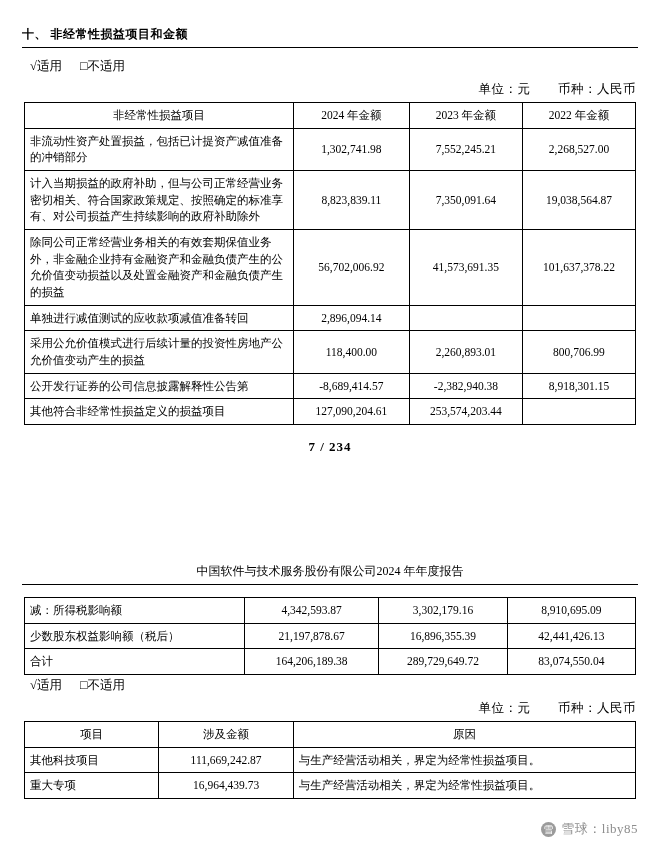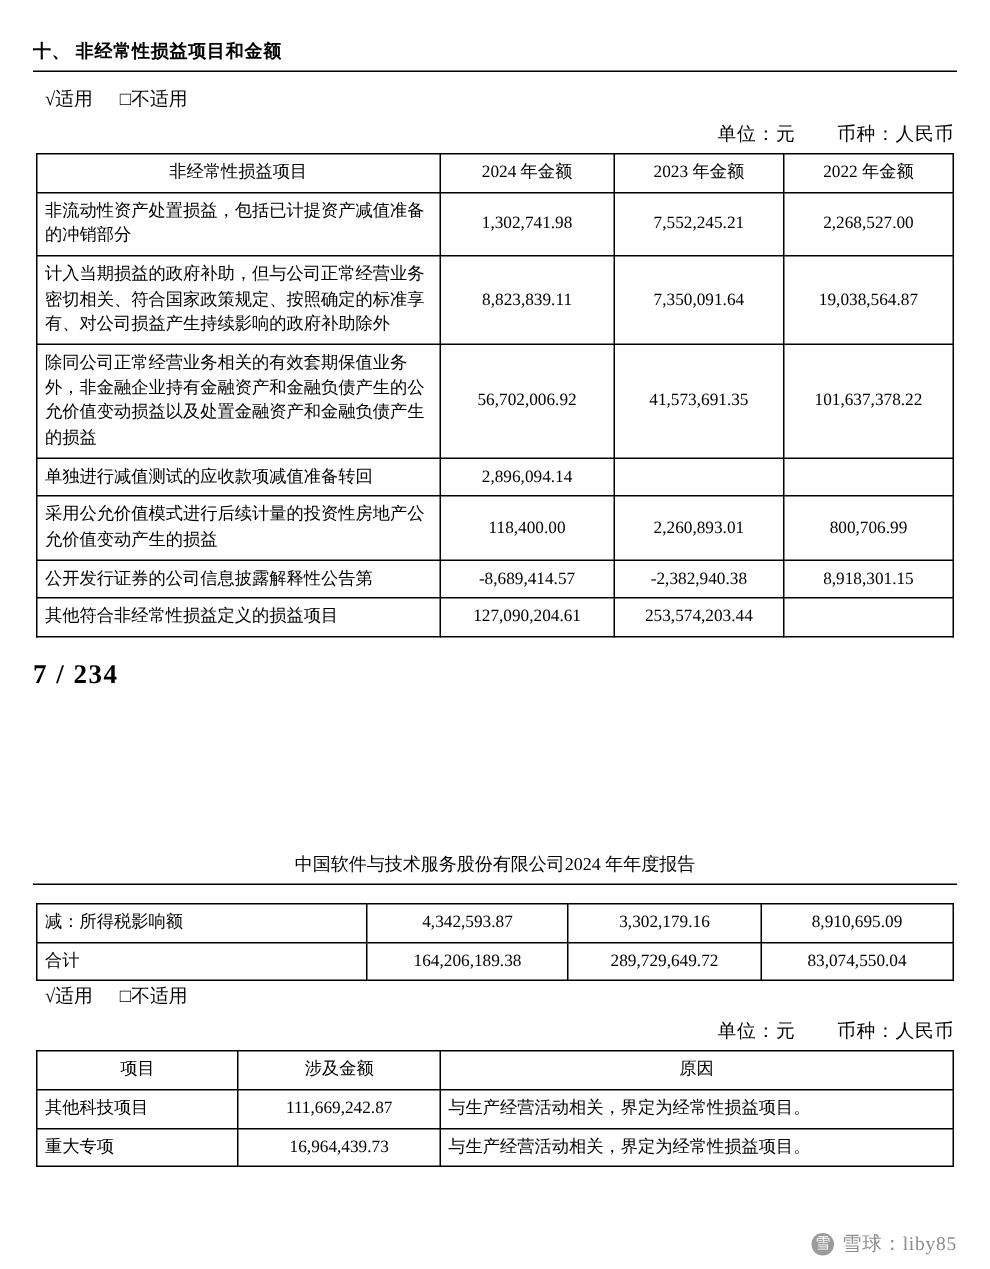--- a/index.html
+++ b/index.html
@@ -70,22 +70,22 @@
   }
   .c-num {
     text-align: center;
     white-space: nowrap;
   }
   .c-left {
     text-align: left;
     font-family: Liberation Serif, serif;
   }
   .pagenum {
-    text-align: left;
-    font-size: 18px;
+    text-align: center;
+    font-size: 13px;
     font-weight: bold;
     padding: 14px 0 0 0;
     letter-spacing: 1px;
   }
   .gap-big {
     height: 108px;
   }
   .footer-head {
     display: flex;
     justify-content: center;
@@ -240,20 +240,26 @@
         <col style="width:21%">
       </colgroup>
       <tbody>
         <tr>
           <td class="c-left">减：所得税影响额</td>
           <td class="c-num">4,342,593.87</td>
           <td class="c-num">3,302,179.16</td>
           <td class="c-num">8,910,695.09</td>
         </tr>
         <tr>
+          <td class="c-left small-ind">少数股东权益影响额（税后）</td>
+          <td class="c-num">21,197,878.67</td>
+          <td class="c-num">16,896,355.39</td>
+          <td class="c-num">42,441,426.13</td>
+        </tr>
+        <tr>
           <td class="c-left small-ind">合计</td>
           <td class="c-num">164,206,189.38</td>
           <td class="c-num">289,729,649.72</td>
           <td class="c-num">83,074,550.04</td>
         </tr>
       </tbody>
     </table>
   </div>
 
 

